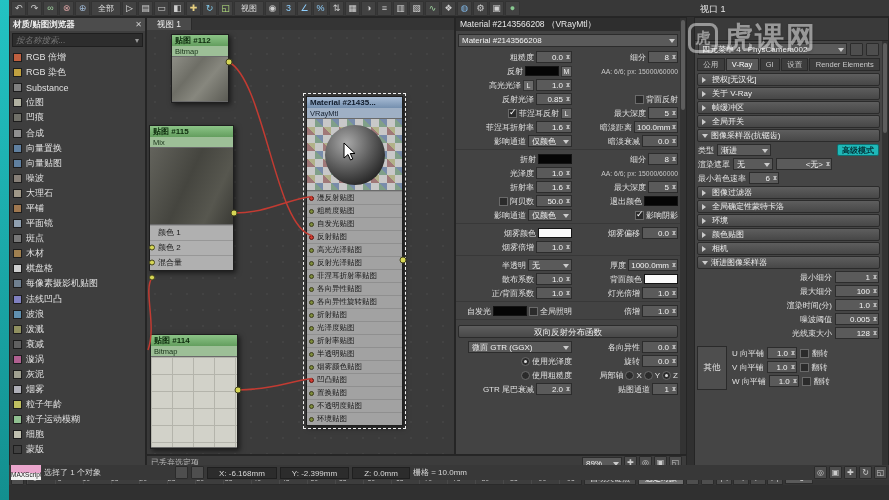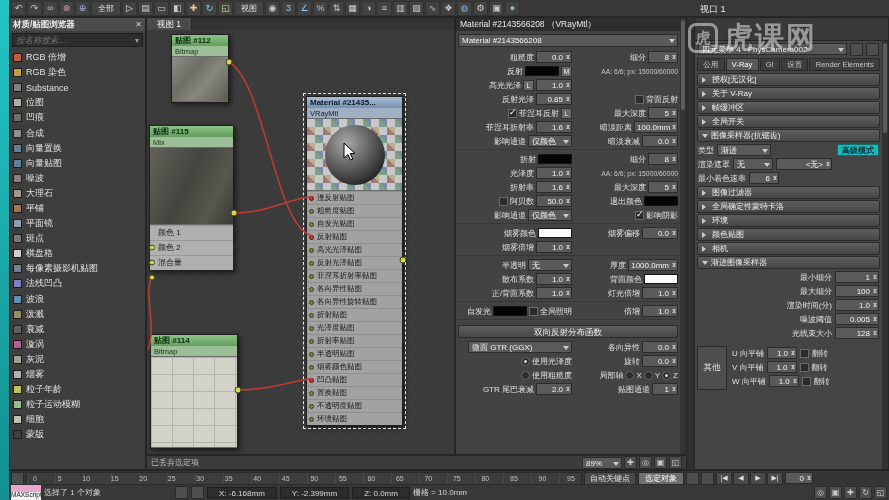--- a/index.html
+++ b/index.html
@@ -88,21 +88,21 @@
 .otherbox{width:30px;height:44px;background:#4e4e4e;border:1px solid #2a2a2a;display:flex;align-items:center;justify-content:center;font-size:8.5px;color:#e0e0e0}
 .uvrows{flex:1}
 
 .timeline{position:absolute;left:9px;top:470px;width:880px;height:15px;background:#353535;border-top:1px solid #222;display:flex;align-items:center;gap:2px;padding:0 2px}
 .ruler{width:556px;height:13px;background:#3d3d3d;border:1px solid #2a2a2a;display:flex;justify-content:space-between;align-items:center;padding:0 6px;background-image:repeating-linear-gradient(90deg,#4a4a4a 0 1px,transparent 1px 28px);flex:0 0 556px}
 .tick{font-size:7px;color:#c0c0c0}
 .autokey{height:13px;line-height:12px;padding:0 5px;background:#4a4a4a;border:1px solid #2b2b2b;font-size:8px;color:#e0e0e0;white-space:nowrap}
 .selset{height:13px;line-height:12px;padding:0 6px;background:#6e6e6e;border:1px solid #2b2b2b;font-size:8px;color:#fff;white-space:nowrap}
 .playback{display:flex;gap:1px}
 .pbtn{width:16px;height:13px;background:#4a4a4a;border:1px solid #2b2b2b;font-size:7px;color:#ddd;display:flex;align-items:center;justify-content:center}
-.statusrow{position:absolute;left:9px;top:485px;width:880px;height:15px;background:#383838;display:flex;align-items:center;gap:3px;padding:0 2px;font-size:8px;color:#d8d8d8}
+.statusrow{position:absolute;left:9px;top:465px;width:880px;height:15px;background:#383838;display:flex;align-items:center;gap:3px;padding:0 2px;font-size:8px;color:#d8d8d8}
 .maxscript{width:30px;height:15px;background:linear-gradient(#eba6cd 0 50%,#f2f2f2 50% 100%);color:#222;font-size:6.5px;display:flex;align-items:flex-end;overflow:hidden;white-space:nowrap;flex:0 0 30px}
 .prompt{width:128px;white-space:nowrap;overflow:hidden}
 .coord{height:12px;line-height:11px;background:#2c2c2c;border:1px solid #1f1f1f;padding:0 11px;min-width:54px;white-space:nowrap}
 .gridlab{white-space:nowrap}
 .spacer{flex:1}
 
 .watermark{position:absolute;left:688px;top:18px;display:flex;align-items:center;gap:6px;opacity:.5;z-index:40;pointer-events:none}
 .wlogo{width:30px;height:30px;border:3px solid #f5f5f5;border-radius:8px;display:flex;align-items:center;justify-content:center;font-size:15px;color:#f5f5f5;font-weight:bold}
 .wtext{font-size:29px;font-weight:bold;color:#f5f5f5;letter-spacing:2px;text-shadow:0 1px 3px rgba(0,0,0,.35)}
 </style>
@@ -205,20 +205,24 @@
         </div>
         <div class="bitem">
           <span class="bsw" style="background: rgb(144, 160, 176);"></span>
           <span>平面镜</span>
         </div>
         <div class="bitem">
           <span class="bsw" style="background: rgb(120, 120, 120);"></span>
           <span>斑点</span>
         </div>
         <div class="bitem">
+          <span class="bsw" style="background: rgb(160, 128, 80);"></span>
+          <span>木材</span>
+        </div>
+        <div class="bitem">
           <span class="bsw" style="background: rgb(208, 208, 208);"></span>
           <span>棋盘格</span>
         </div>
         <div class="bitem">
           <span class="bsw" style="background: rgb(112, 128, 144);"></span>
           <span>每像素摄影机贴图</span>
         </div>
         <div class="bitem">
           <span class="bsw" style="background: rgb(128, 128, 192);"></span>
           <span>法线凹凸</span>

